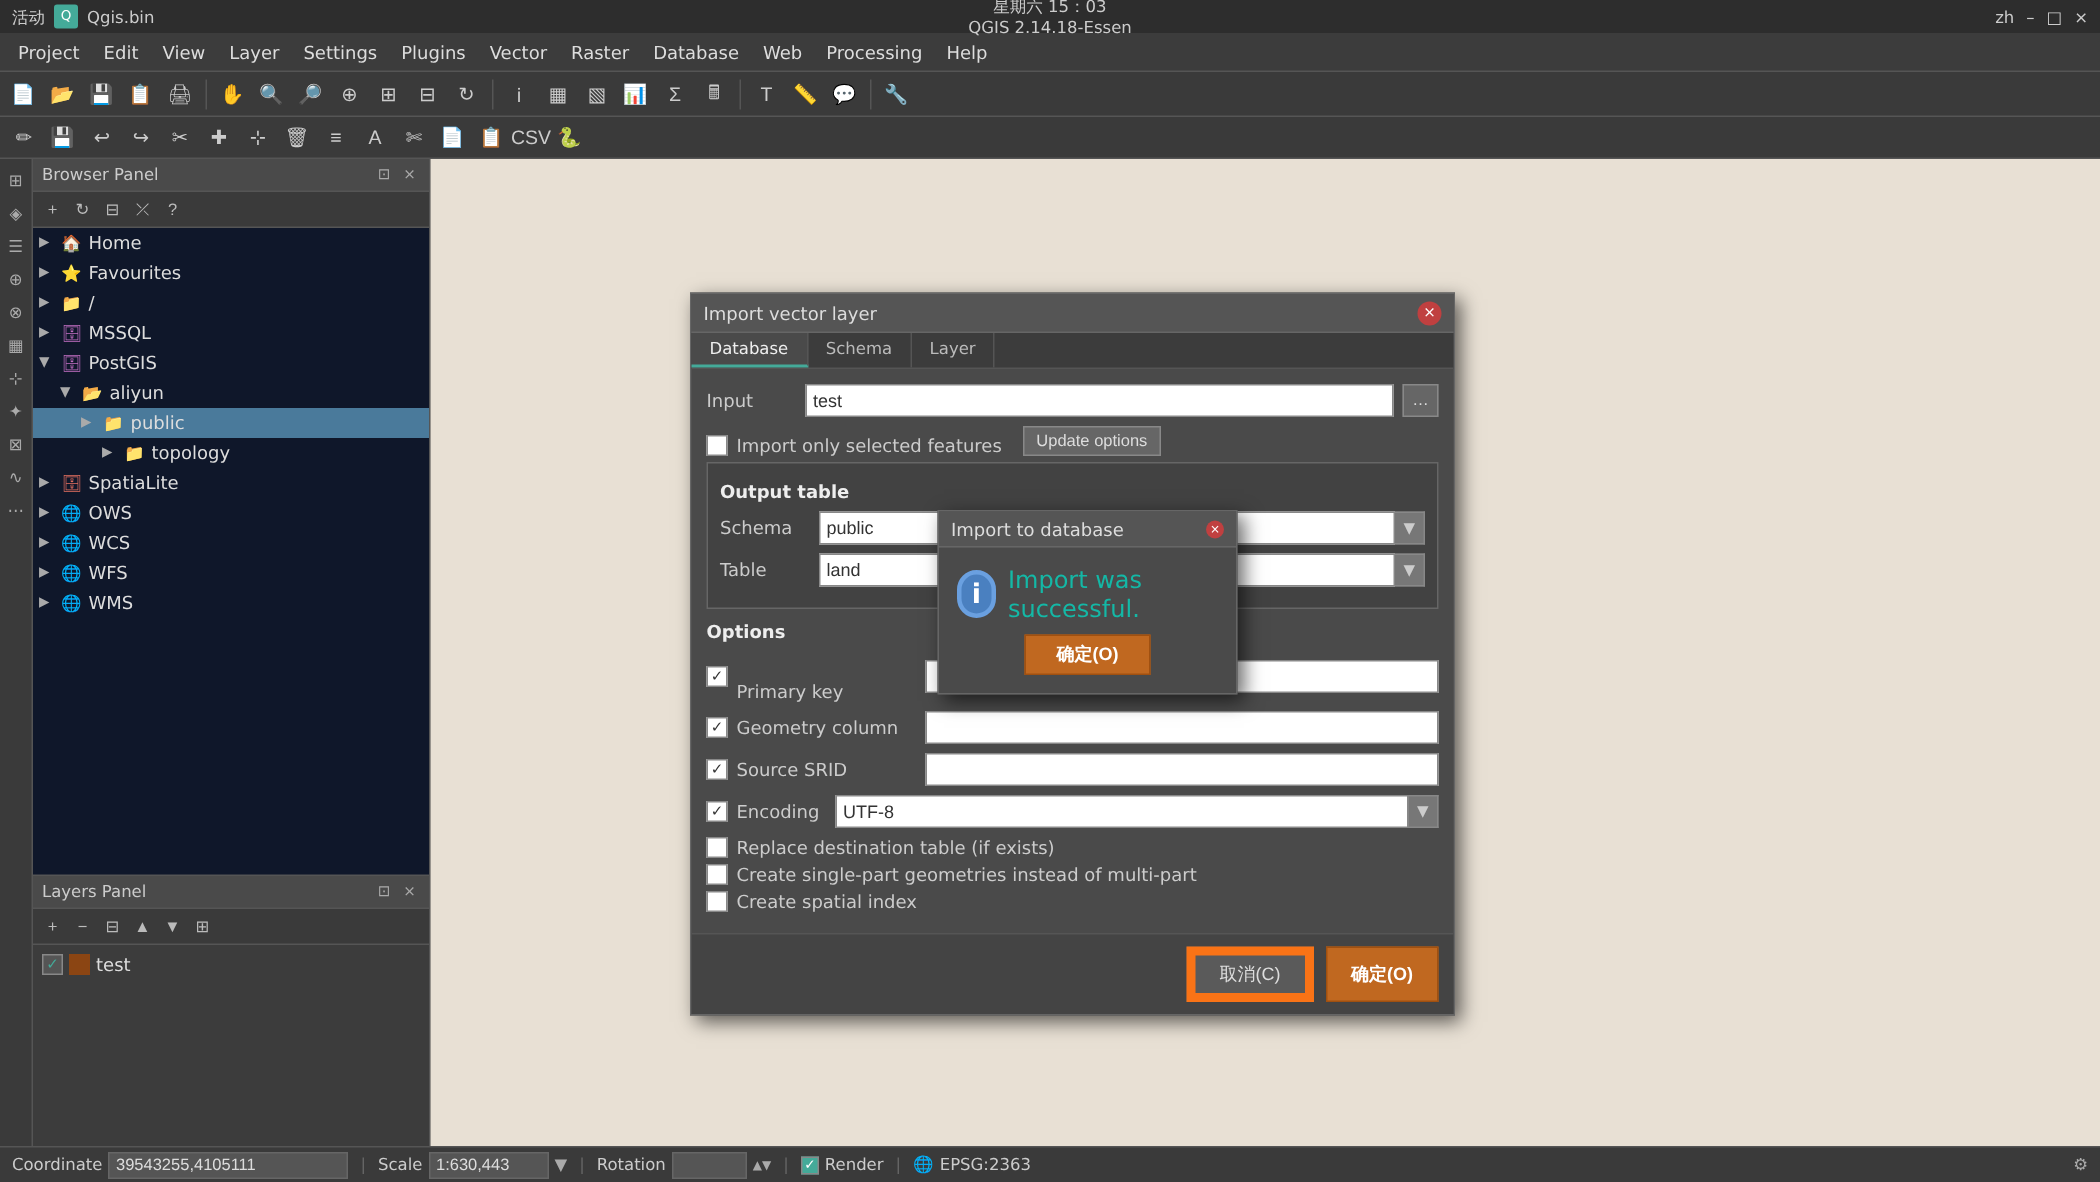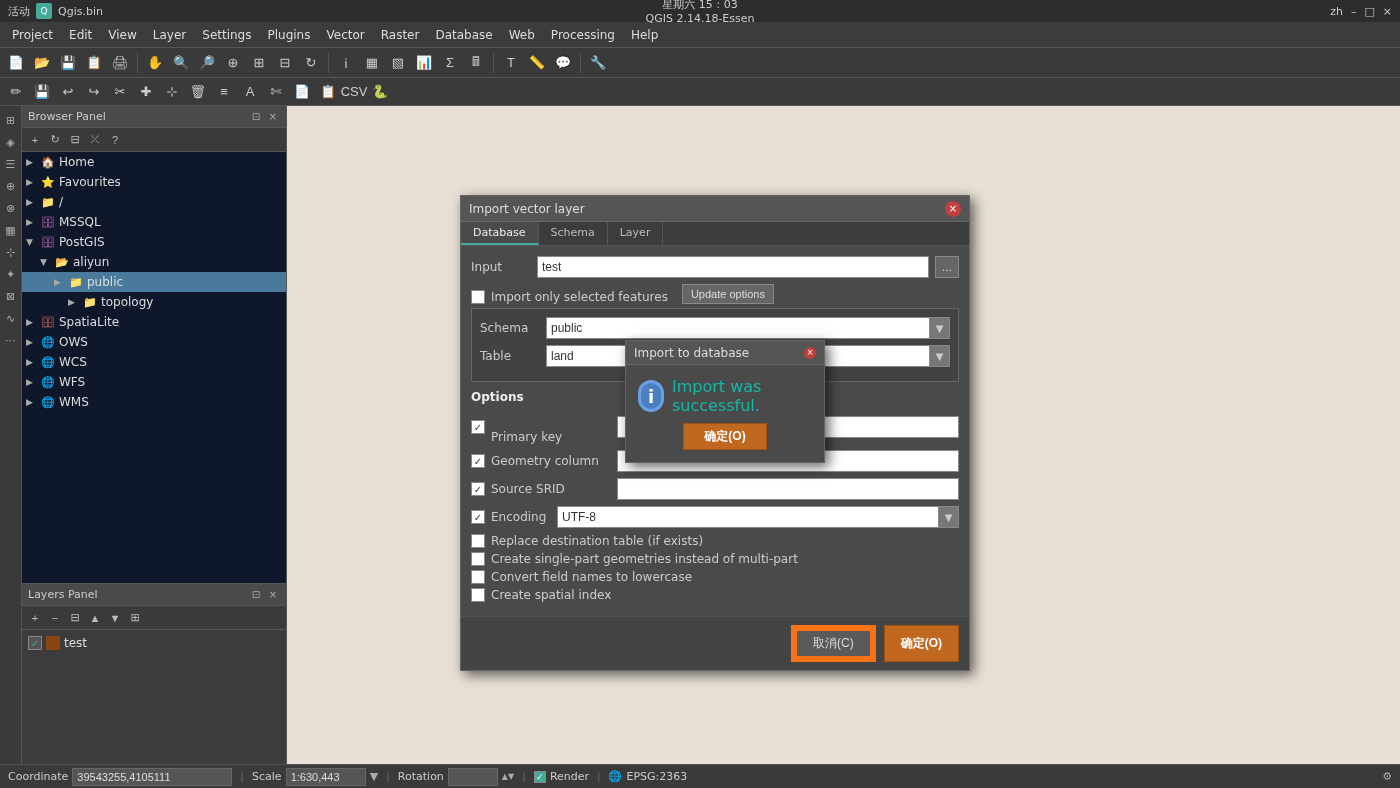--- a/index.html
+++ b/index.html
@@ -865,20 +865,21 @@
       <button class="form-btn">…</button>
     </div>
 
     <div class="form-checkbox-row">
       <div class="form-checkbox"></div>
       <span class="form-checkbox-label">Import only selected features</span>
       <button class="update-options-btn">Update options</button>
     </div>
 
     <div class="output-table-section">
+      <div class="section-title">Output table</div>
       <div class="form-row">
         <span class="form-label">Schema</span>
         <div class="select-wrapper">
           <input class="select-input" type="text" value="public" style="">
           <div class="select-arrow">▼</div>
         </div>
       </div>
       <div class="form-row">
         <span class="form-label">Table</span>
         <div class="select-wrapper">
@@ -920,24 +921,20 @@
     <div class="form-checkbox-row">
       <div class="form-checkbox"></div>
       <span class="form-checkbox-label">Replace destination table (if exists)</span>
     </div>
     <div class="form-checkbox-row">
       <div class="form-checkbox"></div>
       <span class="form-checkbox-label">Create single-part geometries instead of multi-part</span>
     </div>
     <div class="form-checkbox-row">
       <div class="form-checkbox"></div>
-      <span class="form-checkbox-label">Convert field names to lowercase</span>
-    </div>
-    <div class="form-checkbox-row">
-      <div class="form-checkbox"></div>
       <span class="form-checkbox-label">Create spatial index</span>
     </div>
   </div>
 
   <div class="dialog-footer">
     <button class="btn-cancel">取消(C)</button>
     <button class="btn-ok">确定(O)</button>
   </div>
 </div>
 

